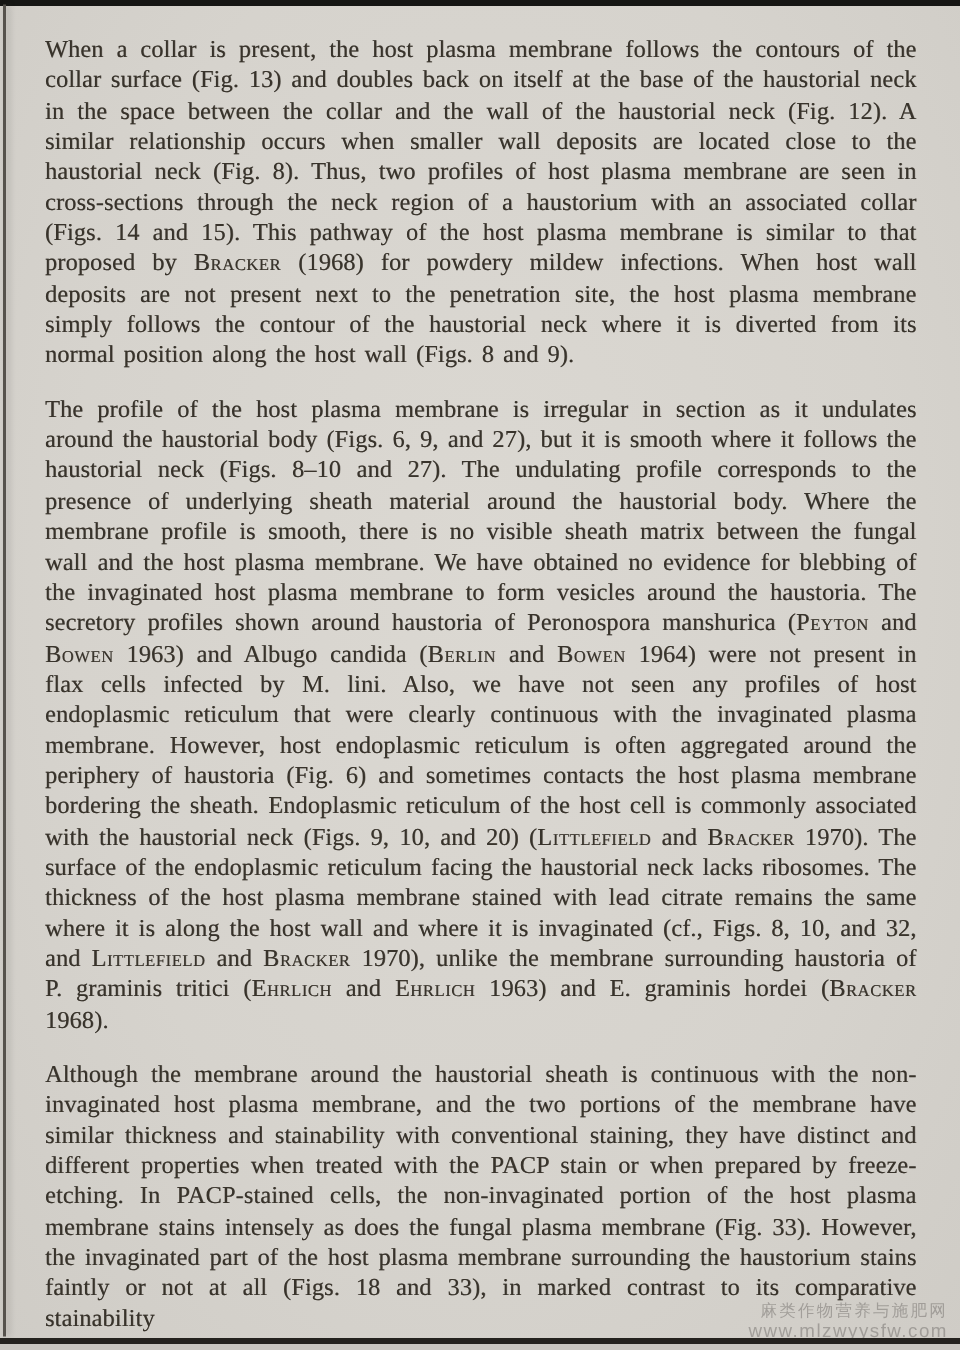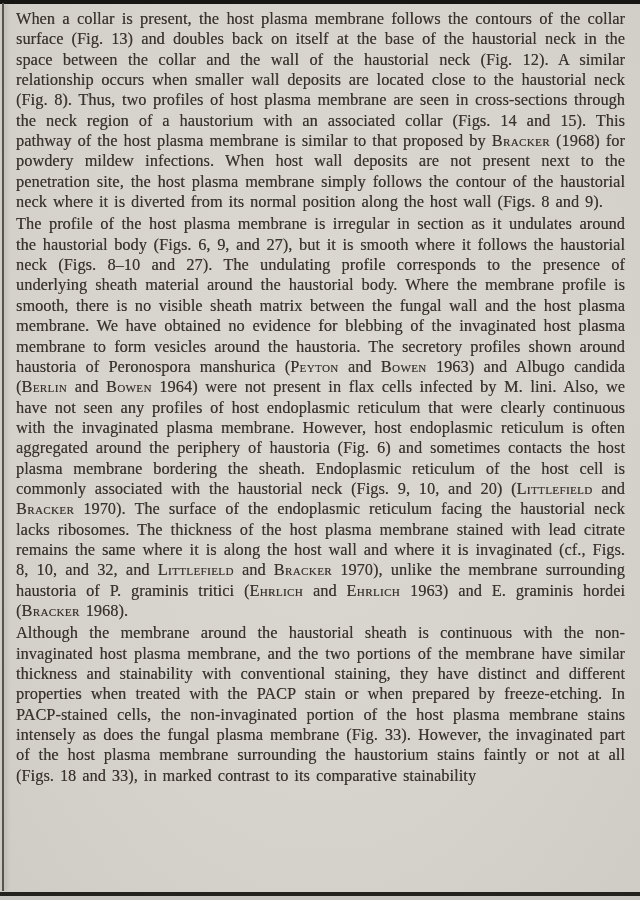--- a/index.html
+++ b/index.html
@@ -36,21 +36,21 @@
     left: 14px; right: 13px; top: 7px;
     color: #38332b;
     font-size: 16.2px;
     line-height: 20.35px;
     text-align: justify;
     word-spacing: 1.8px;
     letter-spacing: 0.1px;
     filter: blur(0.15px);
   }
   .text-block p {
-    margin: 2px;
+    margin: 16px;
     text-shadow: 0.3px 0.3px 0.4px rgba(45,40,32,0.55);
   }
   .sc { font-variant: small-caps; letter-spacing: 0.4px; }
   .i  { }
   
   .watermark {
     position: absolute;
     right: 8px; bottom: 6px;
     text-align: right;
     color: rgba(122,119,114,0.55);
@@ -76,17 +76,21 @@
 
   <div class="edge-top"></div>
   <div class="edge-left-line"></div>
 
   <div class="text-block">
     <p><span>When a collar is present, the host plasma membrane follows the contours of the collar surface (Fig. 13) and doubles back on itself at the base of the haustorial neck in the space between the collar and the wall of the haustorial neck (Fig. 12).  A similar relationship occurs when smaller wall deposits are located close to the haustorial neck (Fig. 8).  Thus, two profiles of host plasma membrane are seen in cross-sections through the neck region of a haustorium with an associated collar (Figs. 14 and 15).  This pathway of the host plasma membrane is similar to that proposed by </span><span class="sc">Bracker</span><span> (1968) for powdery mildew infections.  When host wall deposits are not present next to the penetration site, the host plasma membrane simply follows the contour of the haustorial neck where it is diverted from its normal position along the host wall (Figs. 8 and 9).</span></p>
     <p><span>The profile of the host plasma membrane is irregular in section as it undulates around the haustorial body (Figs. 6, 9, and 27), but it is smooth where it follows the haustorial neck (Figs. 8–10 and 27).  The undulating profile corresponds to the presence of underlying sheath material around the haustorial body.  Where the membrane profile is smooth, there is no visible sheath matrix between the fungal wall and the host plasma membrane.  We have obtained no evidence for blebbing of the invaginated host plasma membrane to form vesicles around the haustoria.  The secretory profiles shown around haustoria of </span><span class="i">Peronospora manshurica</span><span> (</span><span class="sc">Peyton</span><span> and </span><span class="sc">Bowen</span><span> 1963) and </span><span class="i">Albugo candida</span><span> (</span><span class="sc">Berlin</span><span> and </span><span class="sc">Bowen</span><span> 1964) were not present in flax cells infected by </span><span class="i">M. lini</span><span>.  Also, we have not seen any profiles of host endoplasmic reticulum that were clearly continuous with the invaginated plasma membrane.  However, host endoplasmic reticulum is often aggregated around the periphery of haustoria (Fig. 6) and sometimes contacts the host plasma membrane bordering the sheath.  Endoplasmic reticulum of the host cell is commonly associated with the haustorial neck (Figs. 9, 10, and 20) (</span><span class="sc">Littlefield</span><span> and </span><span class="sc">Bracker</span><span> 1970).  The surface of the endoplasmic reticulum facing the haustorial neck lacks ribosomes.  The thickness of the host plasma membrane stained with lead citrate remains the same where it is along the host wall and where it is invaginated (</span><span class="i">cf.</span><span>, Figs. 8, 10, and 32, and </span><span class="sc">Littlefield</span><span> and </span><span class="sc">Bracker</span><span> 1970), unlike the membrane surrounding haustoria of </span><span class="i">P. graminis tritici</span><span> (</span><span class="sc">Ehrlich</span><span> and </span><span class="sc">Ehrlich</span><span> 1963) and </span><span class="i">E. graminis hordei</span><span> (</span><span class="sc">Bracker</span><span> 1968).</span></p>
     <p><span>Although the membrane around the haustorial sheath is continuous with the non-invaginated host plasma membrane, and the two portions of the membrane have similar thickness and stainability with conventional staining, they have distinct and different properties when treated with the PACP stain or when prepared by freeze-etching.  In PACP-stained cells, the non-invaginated portion of the host plasma membrane stains intensely as does the fungal plasma membrane (Fig. 33).  However, the invaginated part of the host plasma membrane surrounding the haustorium stains faintly or not at all (Figs. 18 and 33), in marked contrast to its comparative stainability</span></p>
   </div>
 
+  <div class="watermark">
+    <div class="wm-cjk">麻类作物营养与施肥网</div>
+    <div class="wm-url">www.mlzwyysfw.com</div>
+  </div>
 
   <div class="edge-bottom-line"></div>
   <div class="edge-bottom-strip"></div>
 
 </div>
 
 </body></html>

